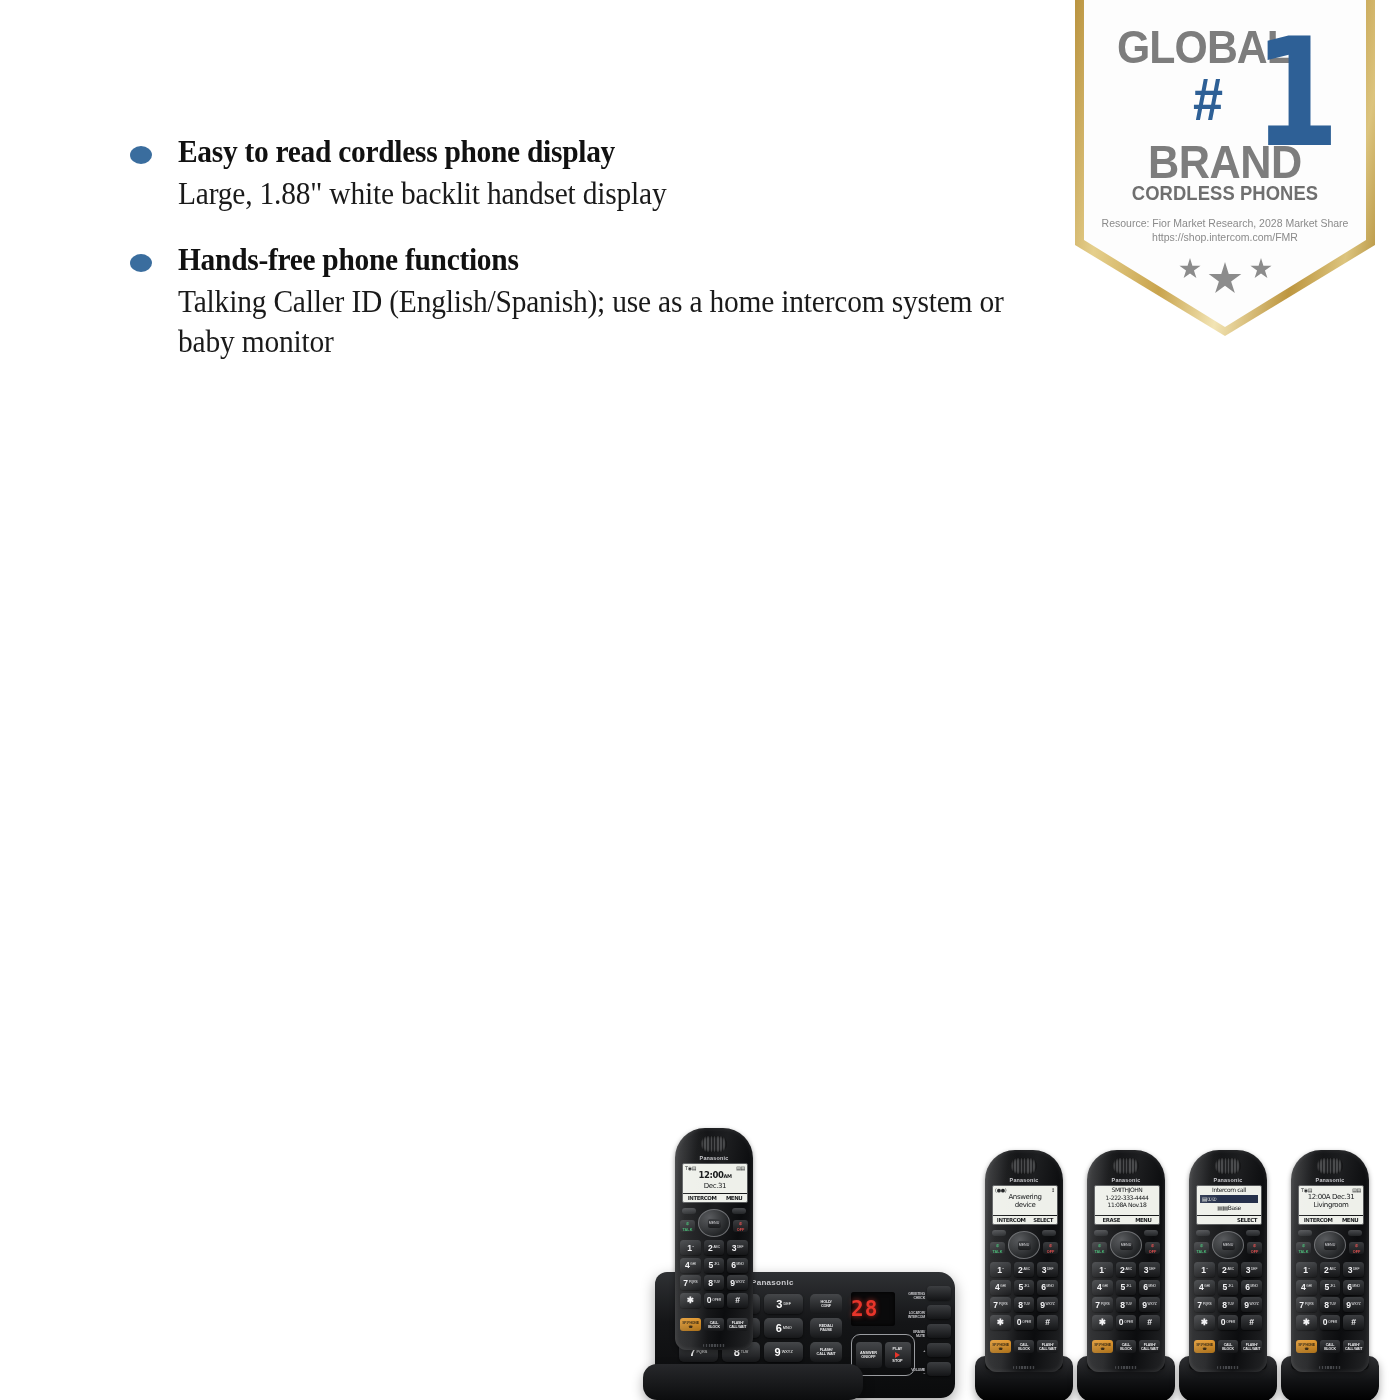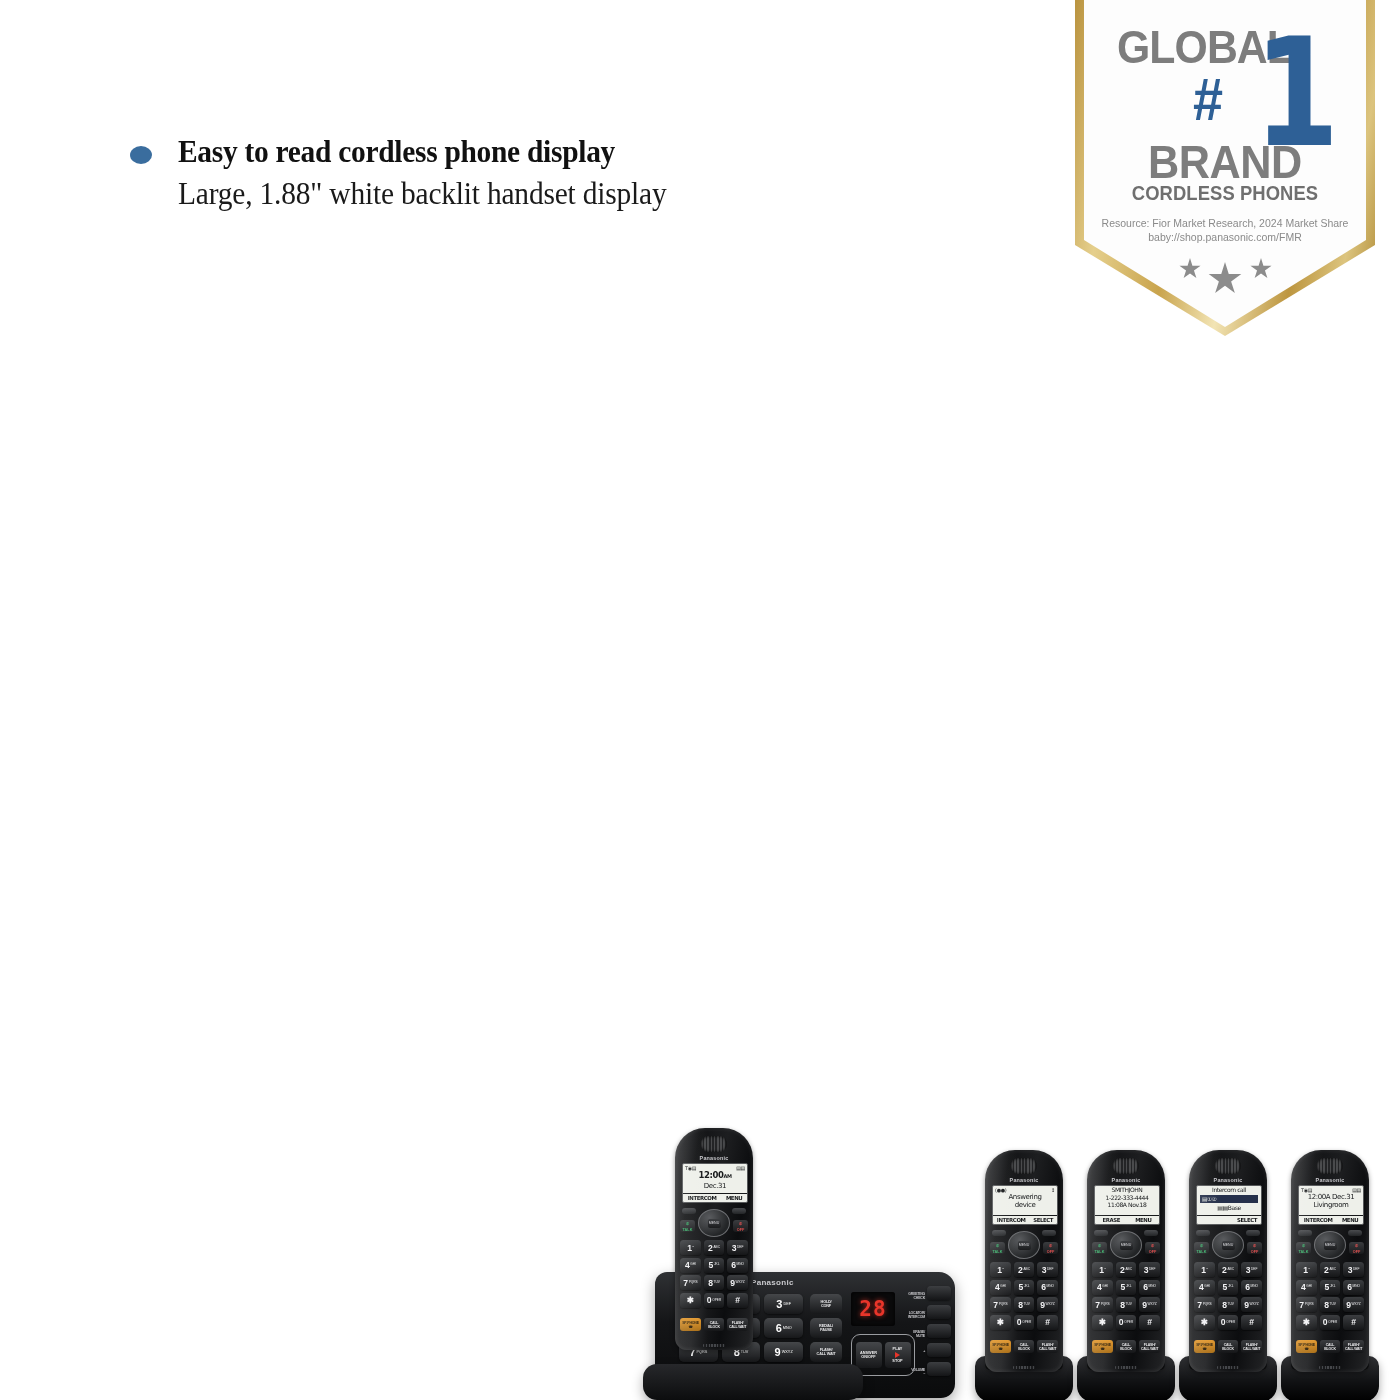--- a/index.html
+++ b/index.html
@@ -249,21 +249,21 @@
     height:20px;border-radius:5px;
     background:linear-gradient(#45474a,#17181a);
     color:#e6e6e8;font-size:3.8px;font-weight:bold;text-align:center;
     display:flex;flex-direction:column;align-items:center;justify-content:center;
     line-height:4.4px;letter-spacing:-.2px;
   }
   .skey.sp{background:linear-gradient(#e2972c,#a96c12);color:#2a1c06;}
   .led{
     position:absolute;left:196px;top:20px;width:44px;height:34px;
     background:#0a0a0b;border-radius:3px;
-    display:flex;align-items:center;justify-content:center;
+    display:flex;align-items:center;
     box-shadow:inset 0 0 5px #000;
   }
   .led span{
     font-family:"DejaVu Sans Mono",monospace;
     font-size:21px;font-weight:bold;color:#e8352a;
     text-shadow:0 0 5px rgba(232,53,42,.75);letter-spacing:1px;
   }
   .ansblock{
     position:absolute;left:196px;top:62px;width:62px;height:40px;
     border:1.3px solid #9a9ca0;border-radius:9px;
@@ -308,36 +308,41 @@
   <div class="badge-inner"></div>
   <div class="badge-content">
     <div class="b-row1">
       <div class="b-global">GLOBAL</div>
       <div class="b-hash">#</div>
       <div class="b-one">1</div>
     </div>
     <div class="b-brand">BRAND</div>
     <div class="b-cordless">CORDLESS PHONES</div>
     <div class="b-res">
-      <div>Resource: Fior Market Research, 2024 Market Share</div>
-      <div>baby://shop.panasonic.com/FMR</div>
+      <div>Resource: Fior Market Research, 2028 Market Share</div>
+      <div>https://shop.intercom.com/FMR</div>
     </div>
     <div class="b-stars">
       <div class="star s1"></div>
       <div class="star s2"></div>
       <div class="star s3"></div>
     </div>
   </div>
 </div>
 
 <div id="features">
   <div class="feat">
     <div class="bullet"></div>
     <div class="feat-title">Easy to read cordless phone display</div>
     <div class="feat-desc">Large, 1.88" white backlit handset display</div>
+  </div>
+  <div class="feat">
+    <div class="bullet"></div>
+    <div class="feat-title">Hands-free phone functions</div>
+    <div class="feat-desc">Talking Caller ID (English/Spanish); use as a home intercom system or baby monitor</div>
   </div>
 </div>
 
 <div id="product">
 
   <div id="base">
     <div class="base-pana">Panasonic</div>
     <div class="base-keys">
         <div class="bkey">1<small>•</small></div>
         <div class="bkey">2<small>ABC</small></div>

